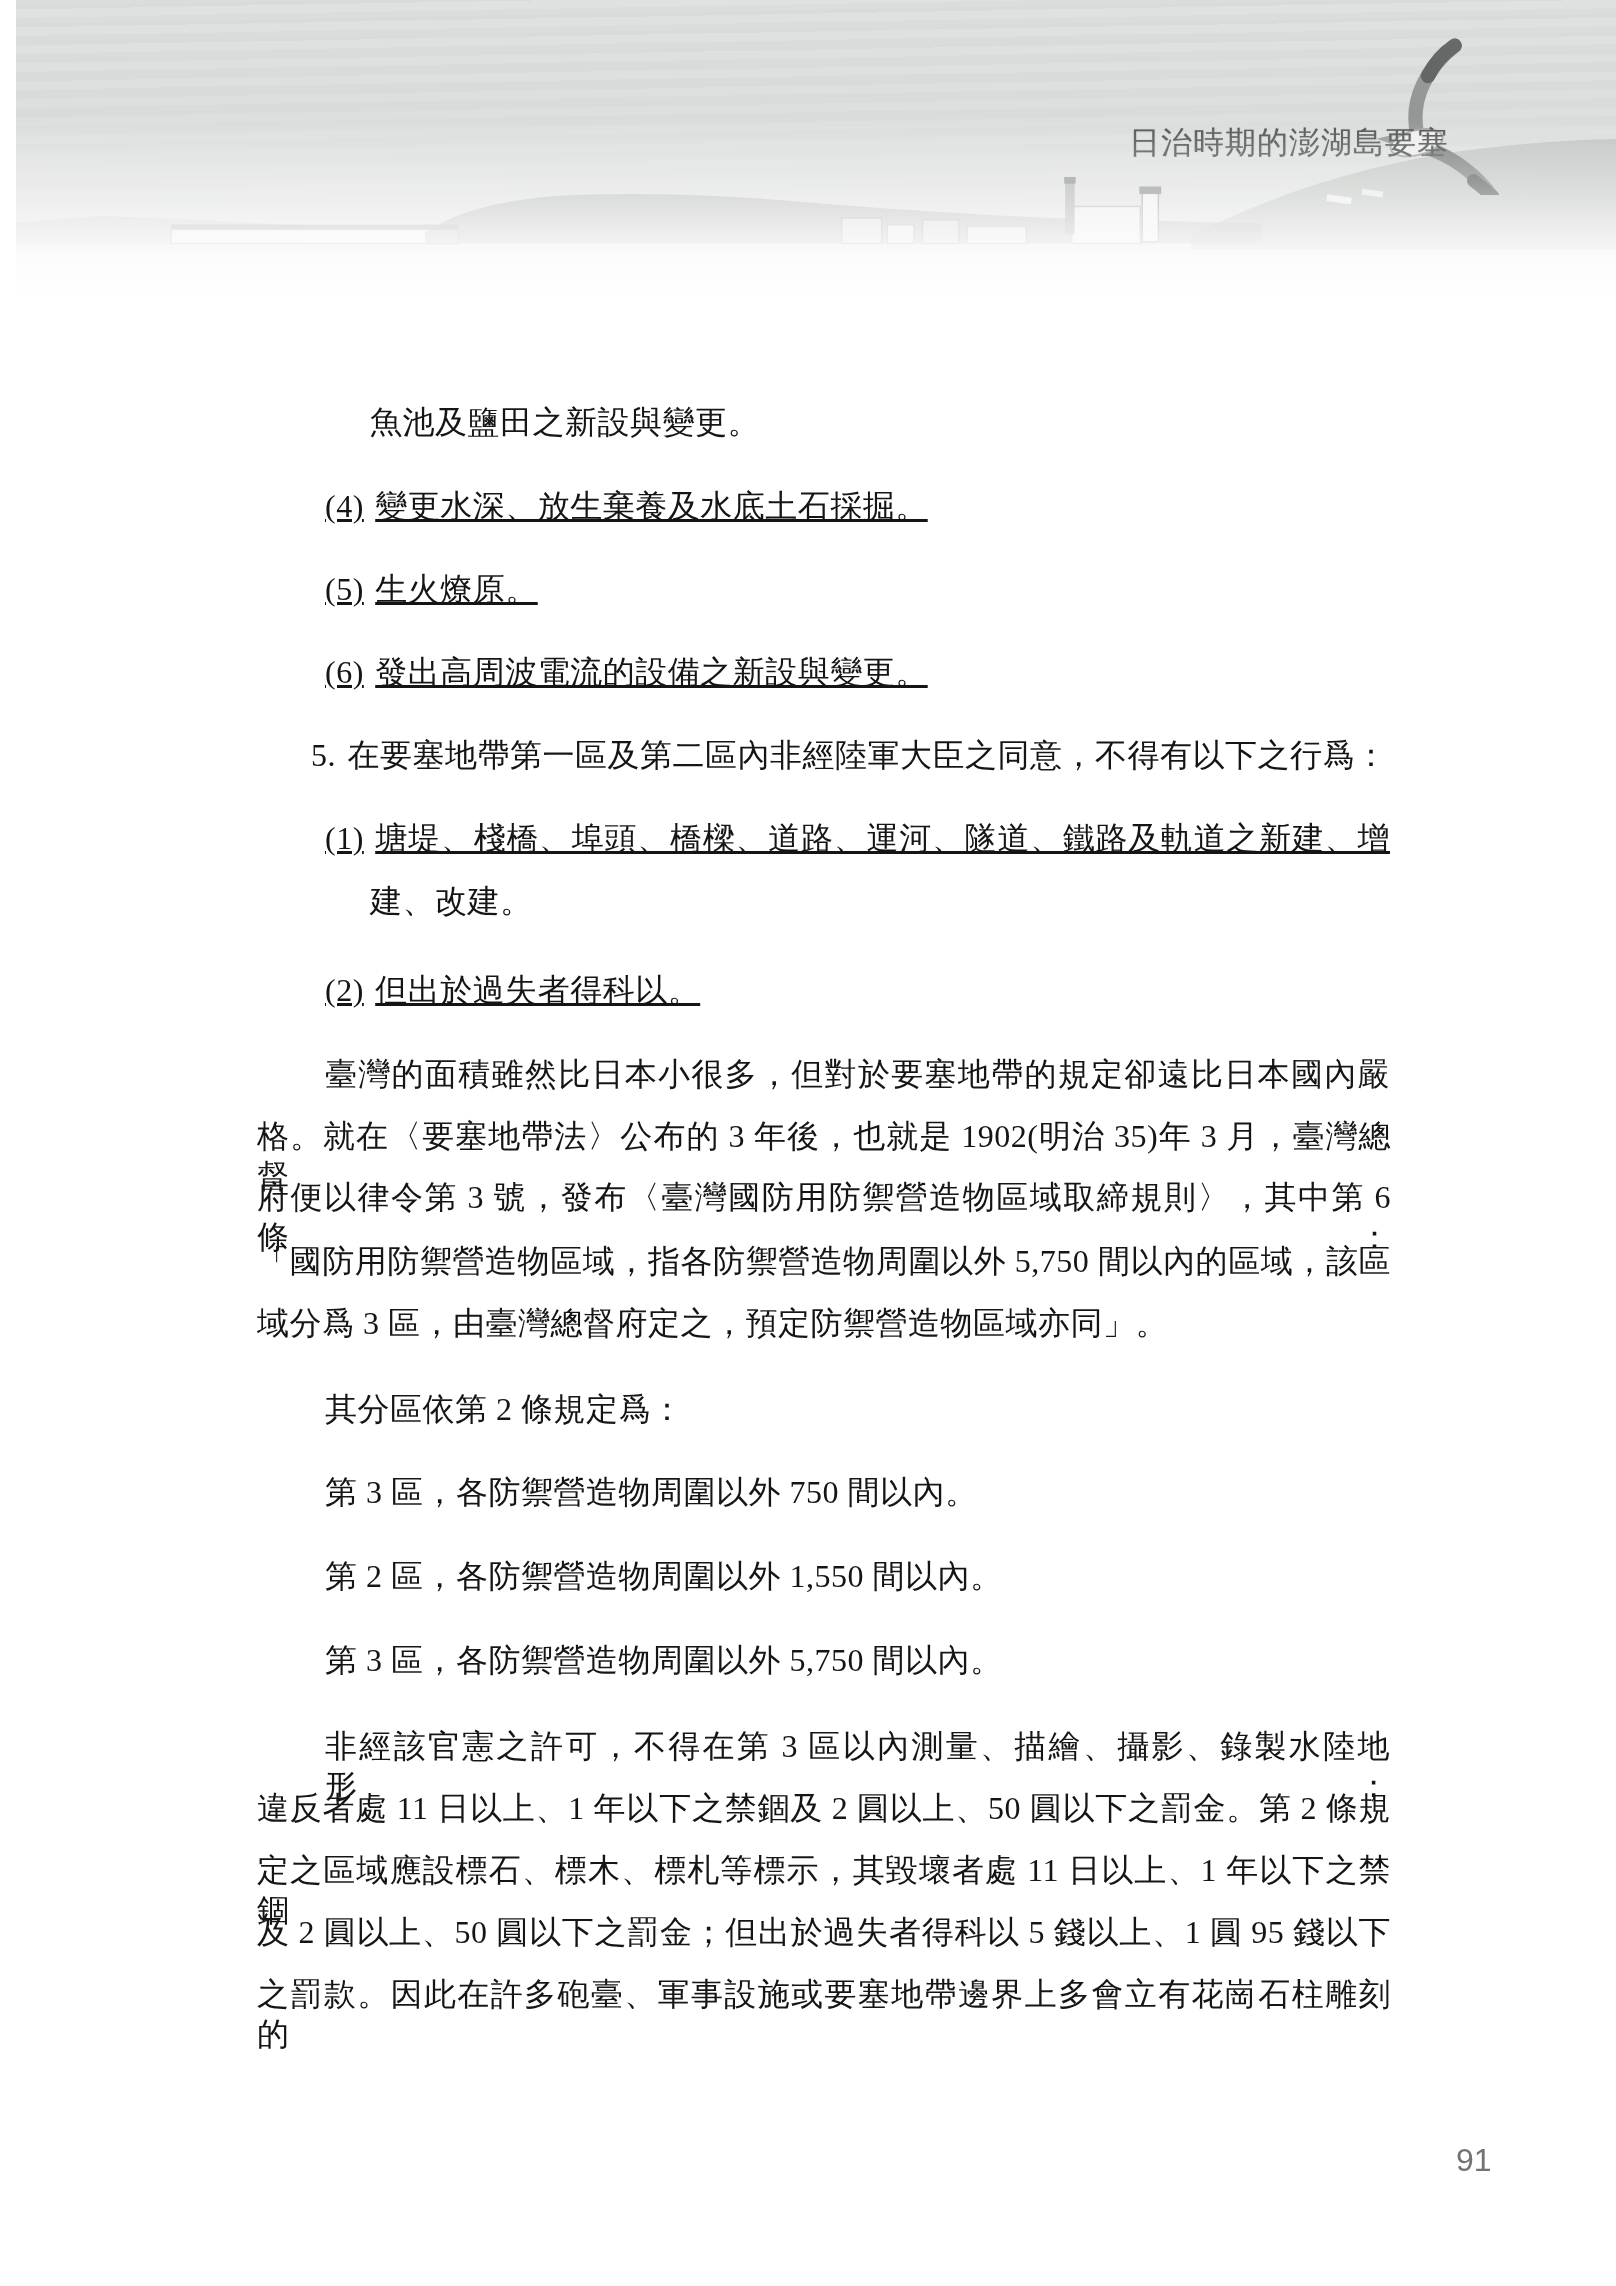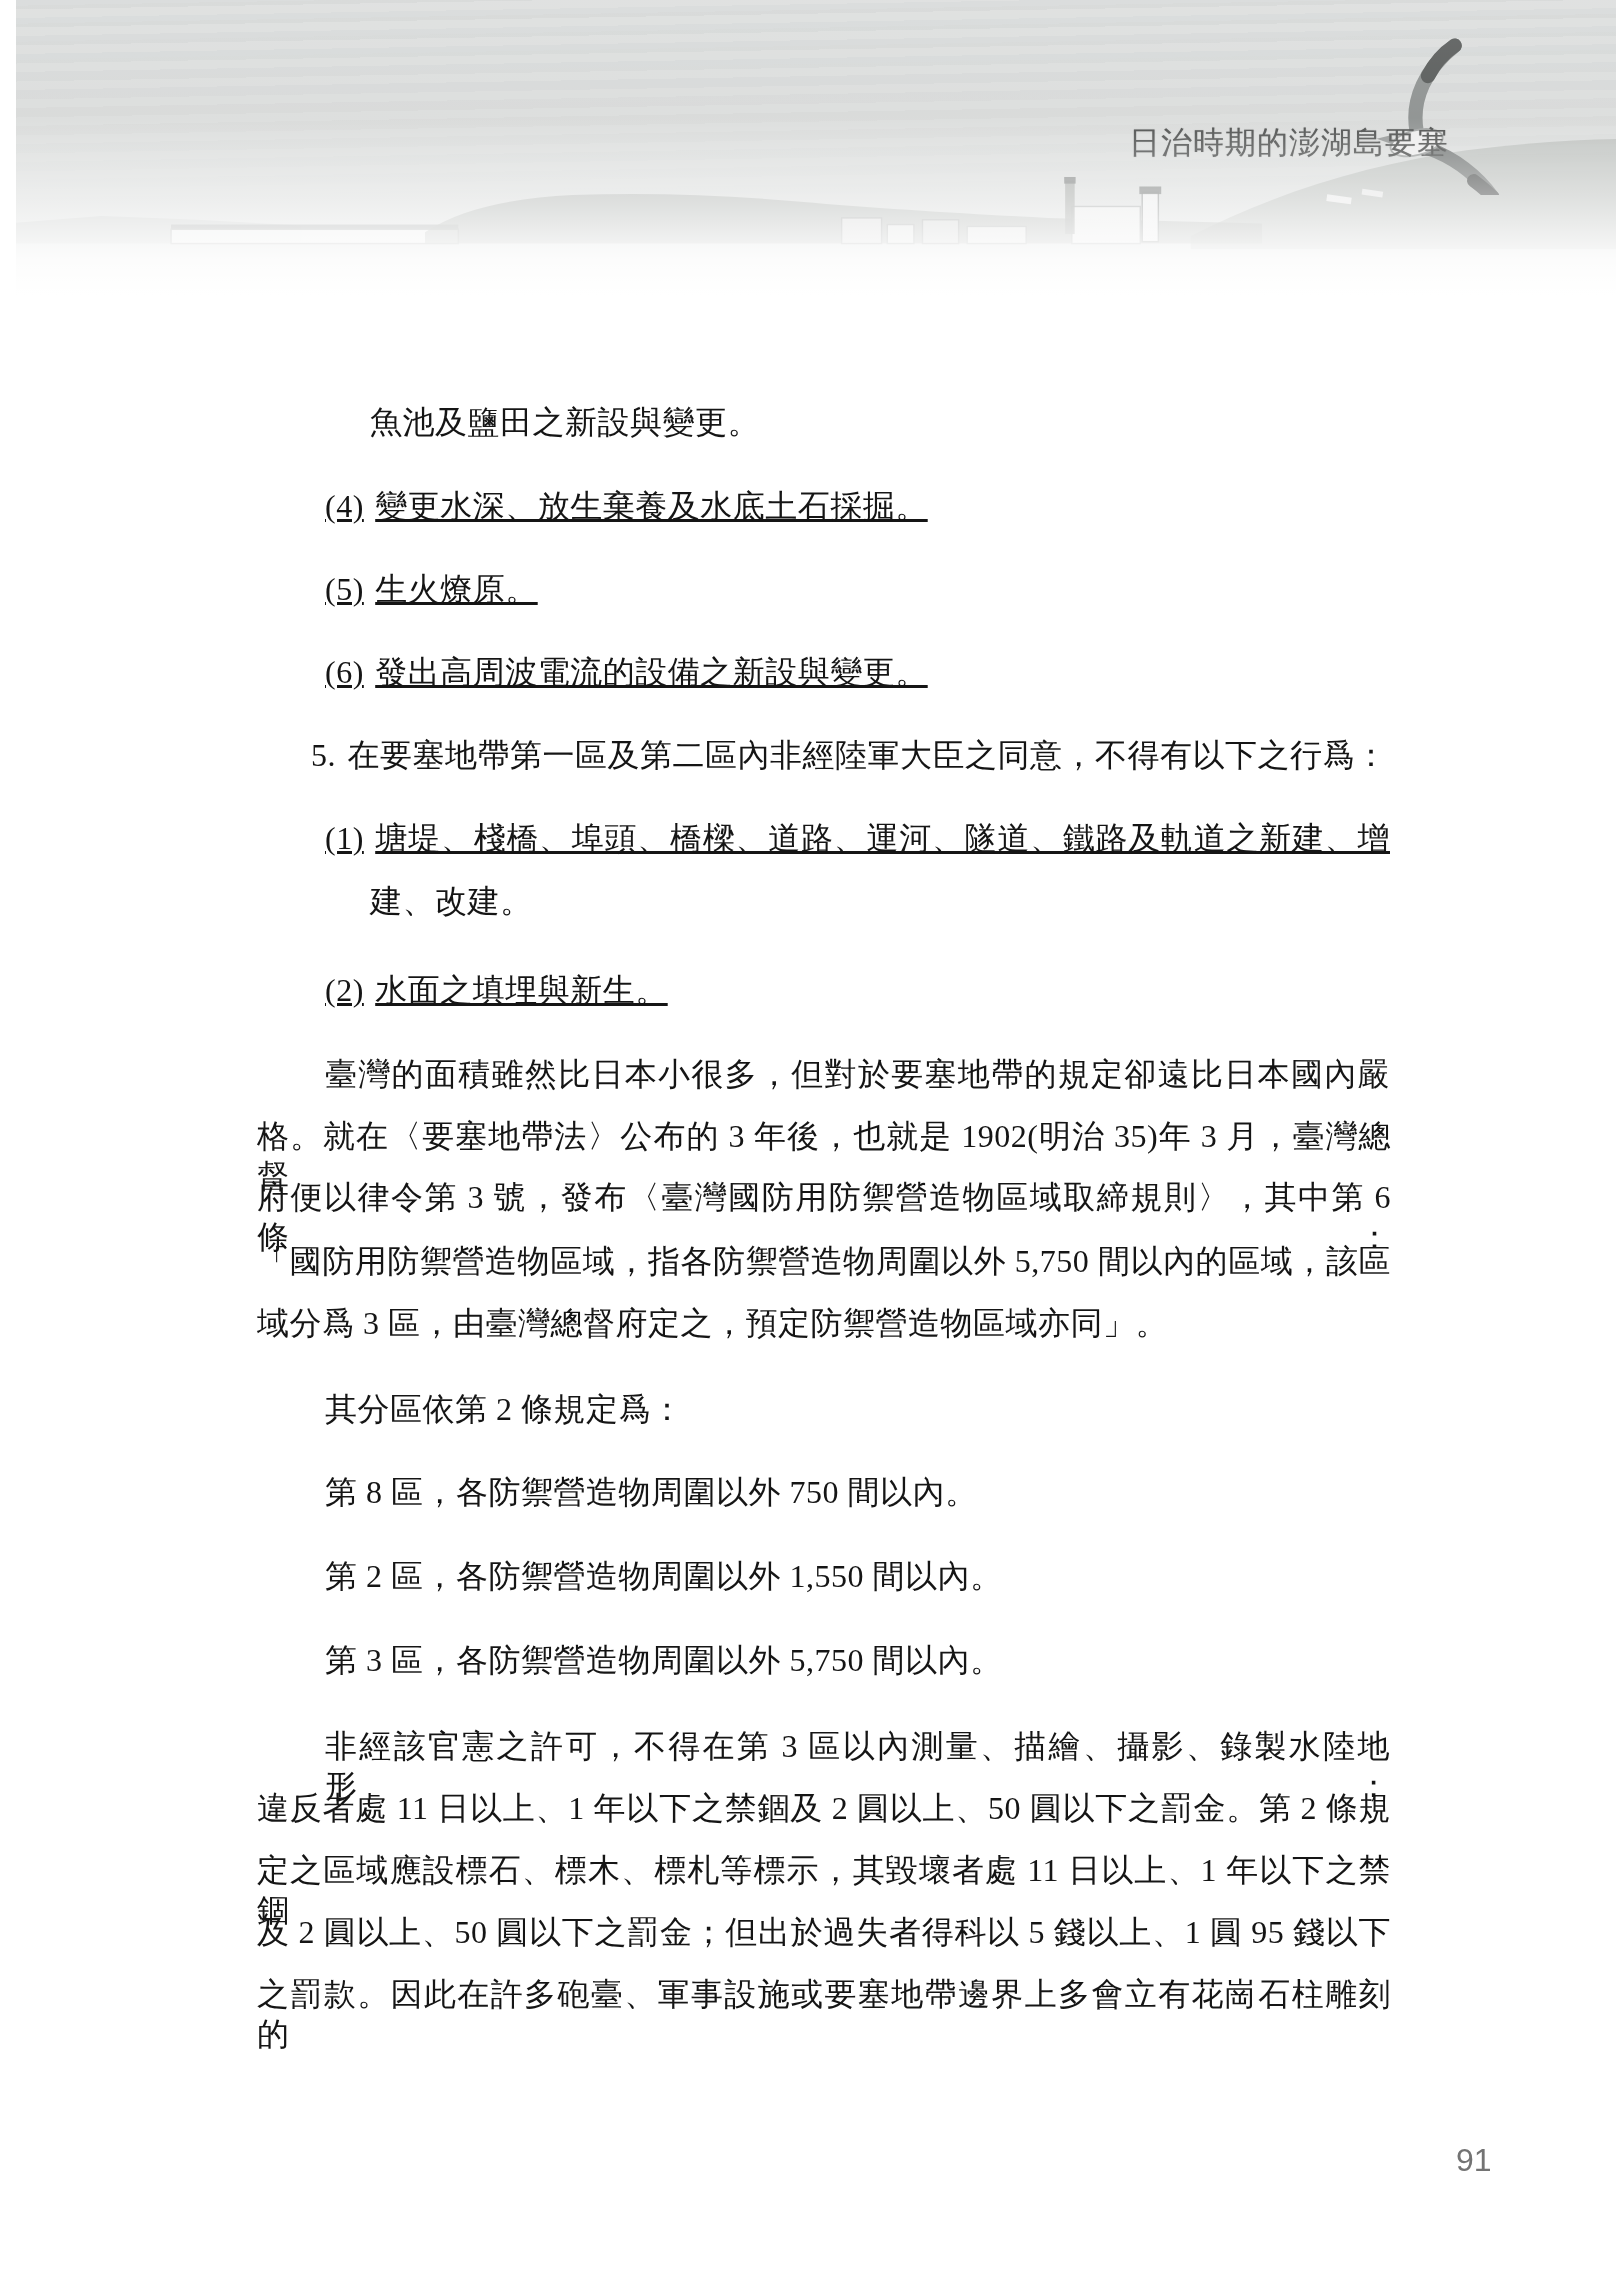--- a/index.html
+++ b/index.html
@@ -109,31 +109,31 @@
 
     <div class="ln num" style="top:486px"><span class="lbl">(4)</span><span class="txt">變更水深、放生棄養及水底土石採掘。</span></div>
     <div class="ln num" style="top:569px"><span class="lbl">(5)</span><span class="txt">生火燎原。</span></div>
     <div class="ln num" style="top:652px"><span class="lbl">(6)</span><span class="txt">發出高周波電流的設備之新設與變更。</span></div>
 
     <div class="ln item5" style="top:735px"><span class="lbl">5.</span><span class="txt">在要塞地帶第一區及第二區內非經陸軍大臣之同意，不得有以下之行爲：</span></div>
 
     <div class="ln num just w-ind" style="top:818px"><span class="lbl">(1)</span><span class="txt">塘堤、棧橋、埠頭、橋樑、道路、運河、隧道、鐵路及軌道之新建、增</span></div>
     <div class="ln cont" style="top:881px"><span class="txt">建、改建。</span></div>
 
-    <div class="ln num" style="top:970px"><span class="lbl">(2)</span><span class="txt">水面之填埋與新生。</span></div>
+    <div class="ln num" style="top:970px"><span class="lbl">(2)</span><span class="txt">但出於過失者得科以。</span></div>
 
     <div class="ln ind just w-ind" style="top:1054px"><span class="txt">臺灣的面積雖然比日本小很多，但對於要塞地帶的規定卻遠比日本國內嚴</span></div>
     <div class="ln para just w-full" style="top:1116px"><span class="txt">格。就在〈要塞地帶法〉公布的 3 年後，也就是 1902(明治 35)年 3 月，臺灣總督</span></div>
     <div class="ln para just w-full" style="top:1177px"><span class="txt">府便以律令第 3 號，發布〈臺灣國防用防禦營造物區域取締規則〉，其中第 6 條：</span></div>
     <div class="ln para just w-full" style="top:1241px"><span class="txt">「國防用防禦營造物區域，指各防禦營造物周圍以外 5,750 間以內的區域，該區</span></div>
     <div class="ln para" style="top:1303px"><span class="txt">域分爲 3 區，由臺灣總督府定之，預定防禦營造物區域亦同」。</span></div>
 
     <div class="ln ind" style="top:1389px"><span class="txt">其分區依第 2 條規定爲：</span></div>
 
-    <div class="ln ind" style="top:1472px"><span class="txt">第 8 區，各防禦營造物周圍以外 750 間以內。</span></div>
+    <div class="ln ind" style="top:1472px"><span class="txt">第 3 區，各防禦營造物周圍以外 750 間以內。</span></div>
     <div class="ln ind" style="top:1556px"><span class="txt">第 2 區，各防禦營造物周圍以外 1,550 間以內。</span></div>
     <div class="ln ind" style="top:1640px"><span class="txt">第 3 區，各防禦營造物周圍以外 5,750 間以內。</span></div>
 
     <div class="ln ind just w-ind" style="top:1726px"><span class="txt">非經該官憲之許可，不得在第 3 區以內測量、描繪、攝影、錄製水陸地形；</span></div>
     <div class="ln para just w-full" style="top:1788px"><span class="txt">違反者處 11 日以上、1 年以下之禁錮及 2 圓以上、50 圓以下之罰金。第 2 條規</span></div>
     <div class="ln para just w-full" style="top:1850px"><span class="txt">定之區域應設標石、標木、標札等標示，其毀壞者處 11 日以上、1 年以下之禁錮</span></div>
     <div class="ln para just w-full" style="top:1912px"><span class="txt">及 2 圓以上、50 圓以下之罰金；但出於過失者得科以 5 錢以上、1 圓 95 錢以下</span></div>
     <div class="ln para just w-full" style="top:1974px"><span class="txt">之罰款。因此在許多砲臺、軍事設施或要塞地帶邊界上多會立有花崗石柱雕刻的</span></div>
   </main>
 

